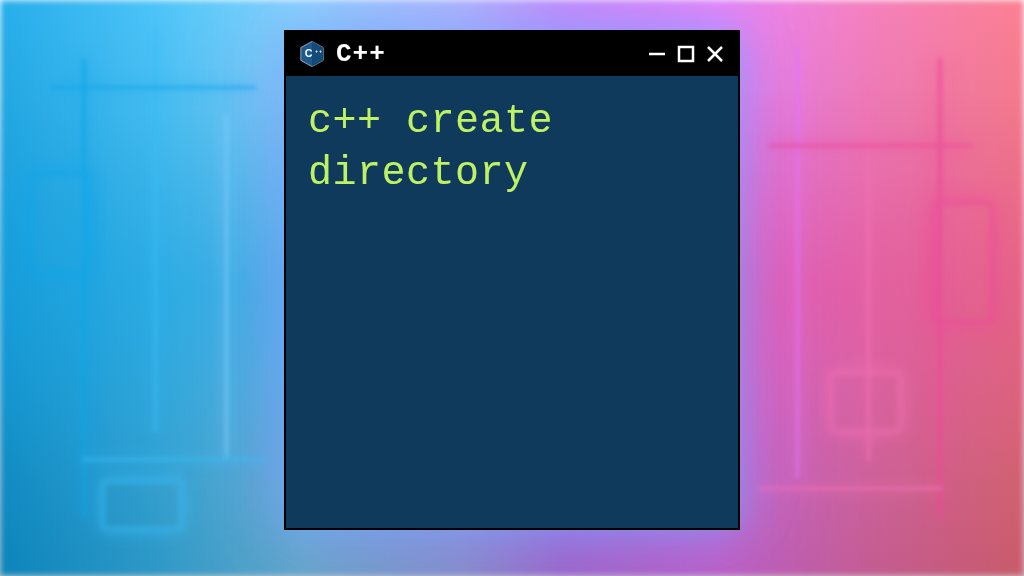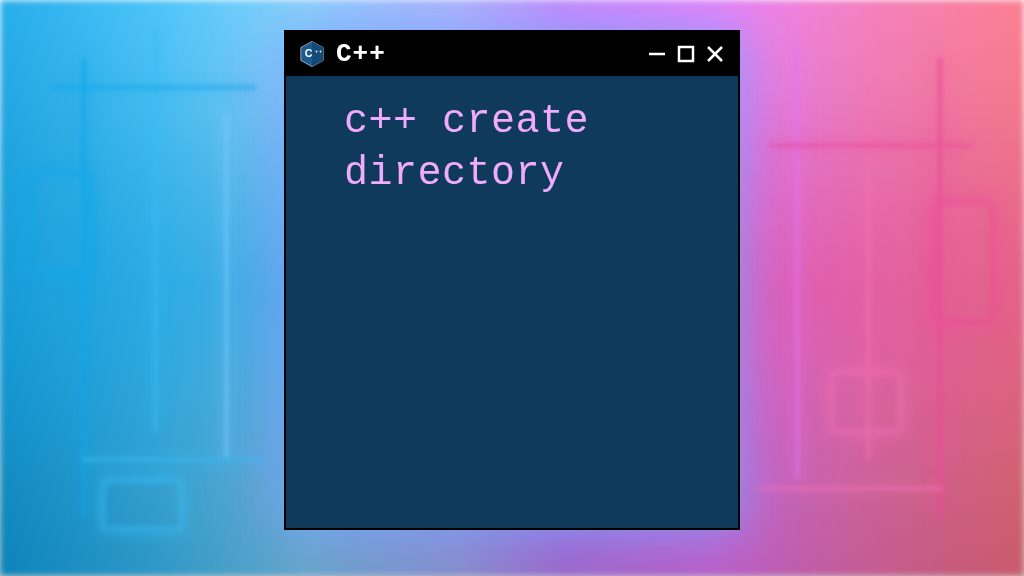--- a/index.html
+++ b/index.html
@@ -106,25 +106,24 @@
       display: flex;
       align-items: center;
       justify-content: center;
     }
     .ctrl-min { width: 22px; }
     .ctrl-max { width: 20px; }
     .ctrl-close { width: 22px; }
     .content {
       flex: 1;
       padding: 20px 22px;
-      color: #f0abfc;
+      color: #bef264;
       font-size: 40px;
       line-height: 1.3;
       letter-spacing: 0.5px;
-      margin-left: 36px;
     }
   </style>
 </head>
 <body>
 
 <div class="background"></div>
 <div class="bg-overlay"></div>
 <div class="neon-lines">
   <div class="line v1"></div>
   <div class="line v2"></div>

